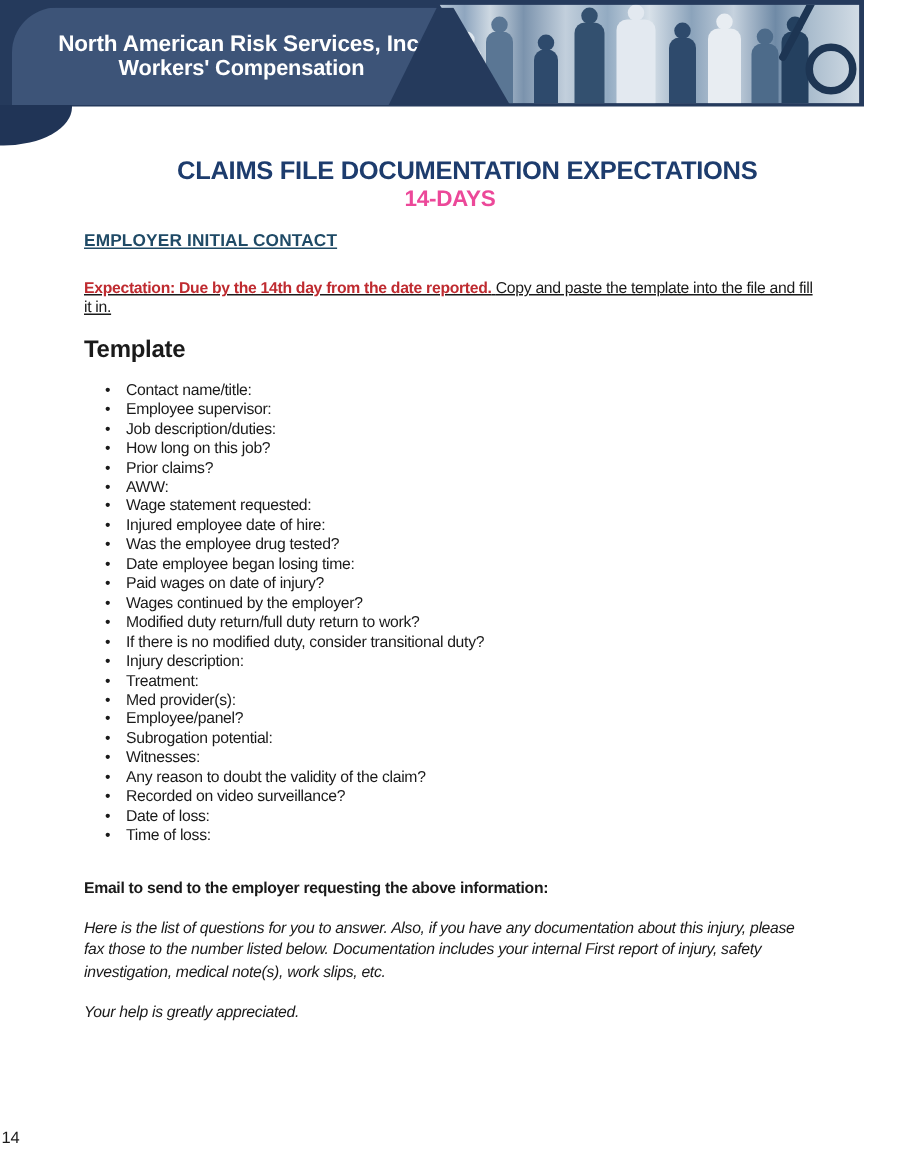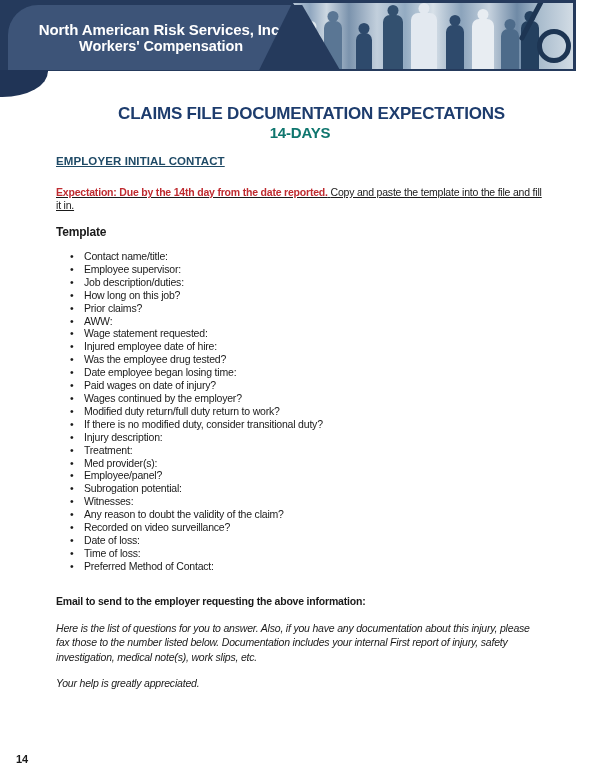--- a/index.html
+++ b/index.html
@@ -38,36 +38,36 @@
           border-top-left-radius:30px;
           clip-path:polygon(0 0,97% 0,86% 100%,0 100%);
           display:flex;flex-direction:column;justify-content:center;align-items:center;
           padding-left:14px;box-sizing:border-box;}
   .ribbon .l1{color:#ffffff;font-weight:bold;font-size:15px;line-height:17px;letter-spacing:-0.1px;}
   .ribbon .l2{color:#ffffff;font-weight:bold;font-size:14.5px;line-height:17px;letter-spacing:-0.1px;}
 
   
   .title{margin:0;padding-top:7px;text-align:center;font-size:17px;font-weight:bold;
          color:#1d3c6d;letter-spacing:-0.2px;padding-left:23px;}
-  .subtitle{margin:0;text-align:center;font-size:15px;font-weight:bold;color:#0f766e;}
+  .subtitle{margin:0;text-align:center;font-size:15px;font-weight:bold;color:#ec4899;}
 
   
   .content{padding:0 56px;}
   .sec-head{margin:14px 0 0;font-size:11.5px;font-weight:bold;color:#1f4a66;
             text-decoration:underline;letter-spacing:0.1px;}
   .expect{margin:19px 0 0;font-size:10.5px;line-height:13px;text-decoration:underline;}
   .expect .red{color:#bf2b30;font-weight:bold;}
-  .tmpl{margin:13px 0 0;font-size:12px;font-weight:bold;}
+  .tmpl{margin:13px 0 0;font-size:16px;font-weight:bold;}
   ul.blist{margin:11px 0 0;padding:0 0 0 28px;list-style:none;}
   ul.blist li{position:relative;font-size:10.5px;line-height:12.9px;}
   ul.blist li::before{content:"\2022";position:absolute;left:-14px;top:0;font-size:10.5px;}
   .email-h{margin:22px 0 0;font-size:10.5px;font-weight:bold;line-height:13px;}
   .note{margin:13px 0 0;font-size:10.5px;font-style:italic;line-height:14.6px;color:#1a1a1a;}
   .closing{margin:12px 0 0;}
-  .pageno{position:absolute;left:16px;bottom:11px;font-size:11px;font-weight:bold;}
+  .pageno{position:absolute;left:1px;bottom:11px;font-size:11px;font-weight:normal;}
 </style>
 </head>
 <body>
 
 <div class="page">
 
   <div class="header">
     <div class="backing"></div>
 
     <div class="photo">
@@ -124,21 +124,20 @@
       <li>Injury description:</li>
       <li>Treatment:</li>
       <li>Med provider(s):</li>
       <li>Employee/panel?</li>
       <li>Subrogation potential:</li>
       <li>Witnesses:</li>
       <li>Any reason to doubt the validity of the claim?</li>
       <li>Recorded on video surveillance?</li>
       <li>Date of loss:</li>
       <li>Time of loss:</li>
-      <li>Preferred Method of Contact:</li>
     </ul>
 
     <p class="email-h">Email to send to the employer requesting the above information:</p>
 
     <p class="note">Here is the list of questions for you to answer. Also, if you have any documentation about this injury, please fax those to the number listed below. Documentation includes your internal First report of injury, safety investigation, medical note(s), work slips, etc.</p>
 
     <p class="note closing">Your help is greatly appreciated.</p>
   </div>
 
   <div class="pageno">14</div>

